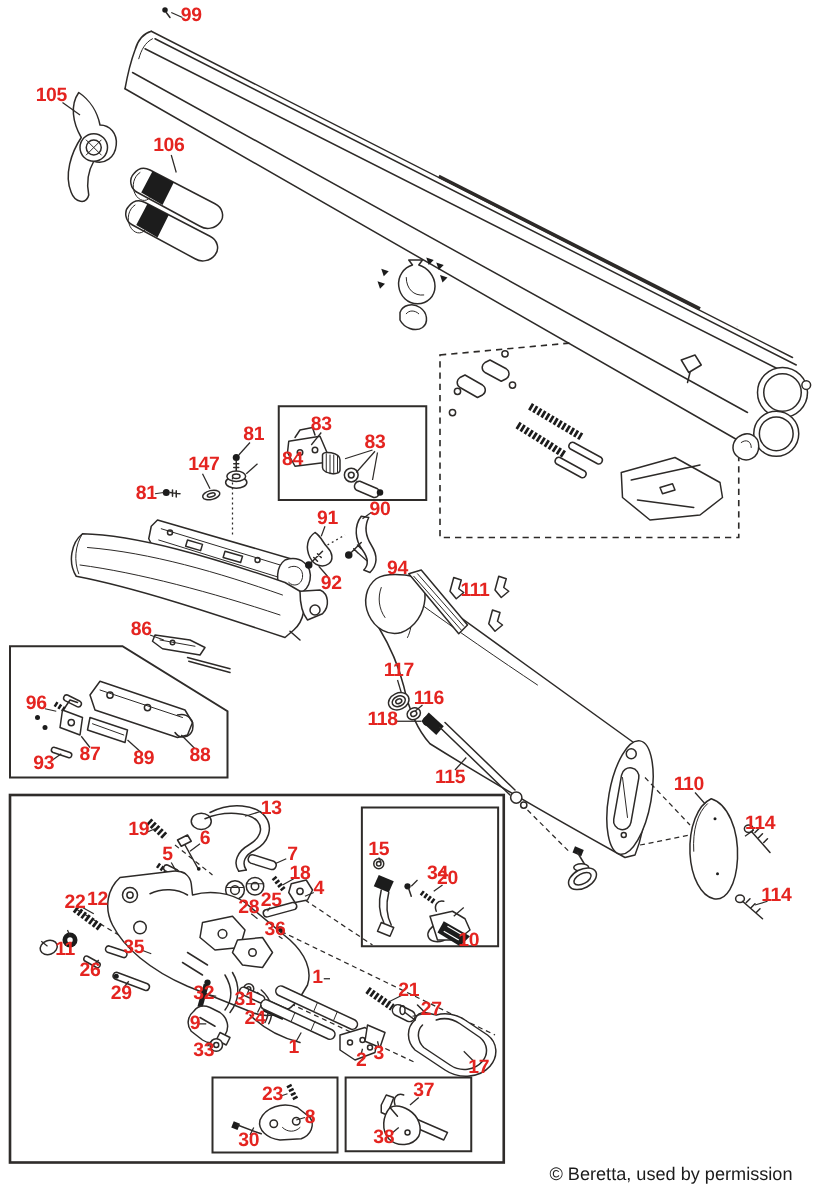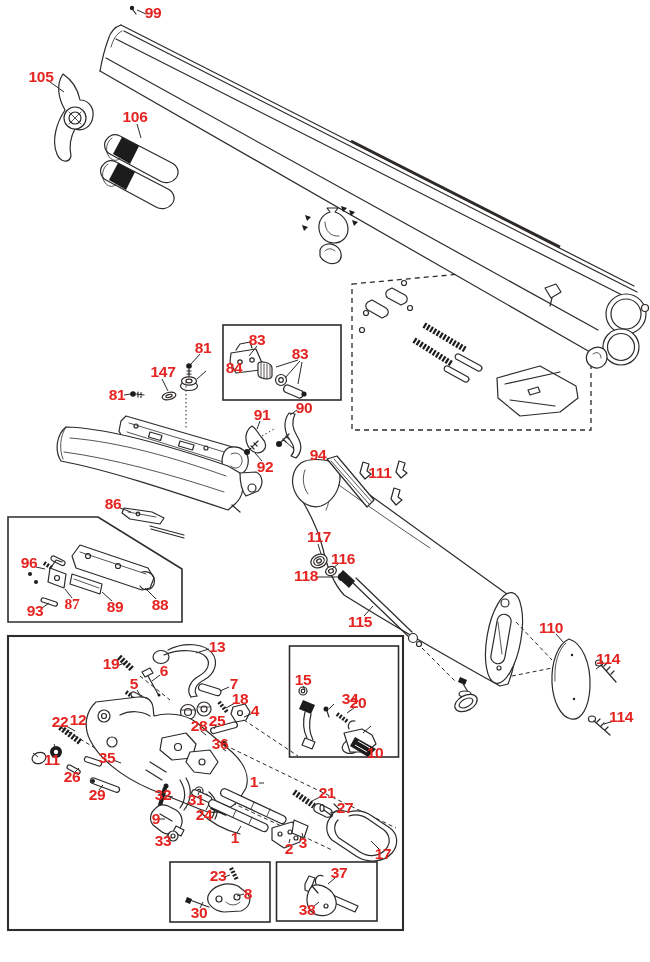--- a/index.html
+++ b/index.html
@@ -473,21 +473,21 @@
       <div class="part-label" style="left: 212px; top: 368px; padding-left: 44px;">84</div>
       <div class="part-label" style="left: 163px; top: 372px;">147</div>
       <div class="part-label" style="left: 117px; top: 395px;">81</div>
       <div class="part-label" style="left: 262px; top: 415px;">91</div>
       <div class="part-label" style="left: 304px; top: 408px;">90</div>
       <div class="part-label" style="left: 265px; top: 467px;">92</div>
       <div class="part-label" style="left: 298px; top: 455px; margin-left: 20px;">94</div>
       <div class="part-label" style="left: 113px; top: 504px;">86</div>
       <div class="part-label" style="left: 29px; top: 563px; text-align: right;">96</div>
       <div class="part-label" style="left: 35px; top: 611px;">93</div>
-      <div class="part-label" style="left: 72px; top: 604px; font-family: Liberation Serif, serif;">87</div>
+      <div class="part-label" style="left: 72px; top: 604px;">87</div>
       <div class="part-label" style="left: 115px; top: 607px;">89</div>
       <div class="part-label" style="left: 160px; top: 605px;">88</div>
       <div class="part-label" style="left: 380px; top: 473px;">111</div>
       <div class="part-label" style="left: 319px; top: 537px;">117</div>
       <div class="part-label" style="left: 343px; top: 559px;">116</div>
       <div class="part-label" style="left: 306px; top: 576px;">118</div>
       <div class="part-label" style="left: 360px; top: 622px;">115</div>
       <div class="part-label" style="left: 551px; top: 628px;">110</div>
       <div class="part-label" style="left: 608px; top: 659px;">114</div>
       <div class="part-label" style="left: 621px; top: 717px;">114</div>
@@ -523,14 +523,15 @@
       <div class="part-label" style="left: 337px; top: 699px; margin-left: 13px;">34</div>
       <div class="part-label" style="left: 358px; top: 703px;">20</div>
       <div class="part-label" style="left: 375px; top: 721px; margin-top: 32px;">10</div>
       <div class="part-label" style="left: 218px; top: 876px;">23</div>
       <div class="part-label" style="left: 248px; top: 894px;">8</div>
       <div class="part-label" style="left: 199px; top: 913px;">30</div>
       <div class="part-label" style="left: 339px; top: 873px;">37</div>
       <div class="part-label" style="left: 307px; top: 910px;">38</div>
     </div>
 
+<div class="copyright" style="color: rgb(27, 27, 27);">© Beretta, used by permission</div>
 
 </div>
 
 </body></html>

